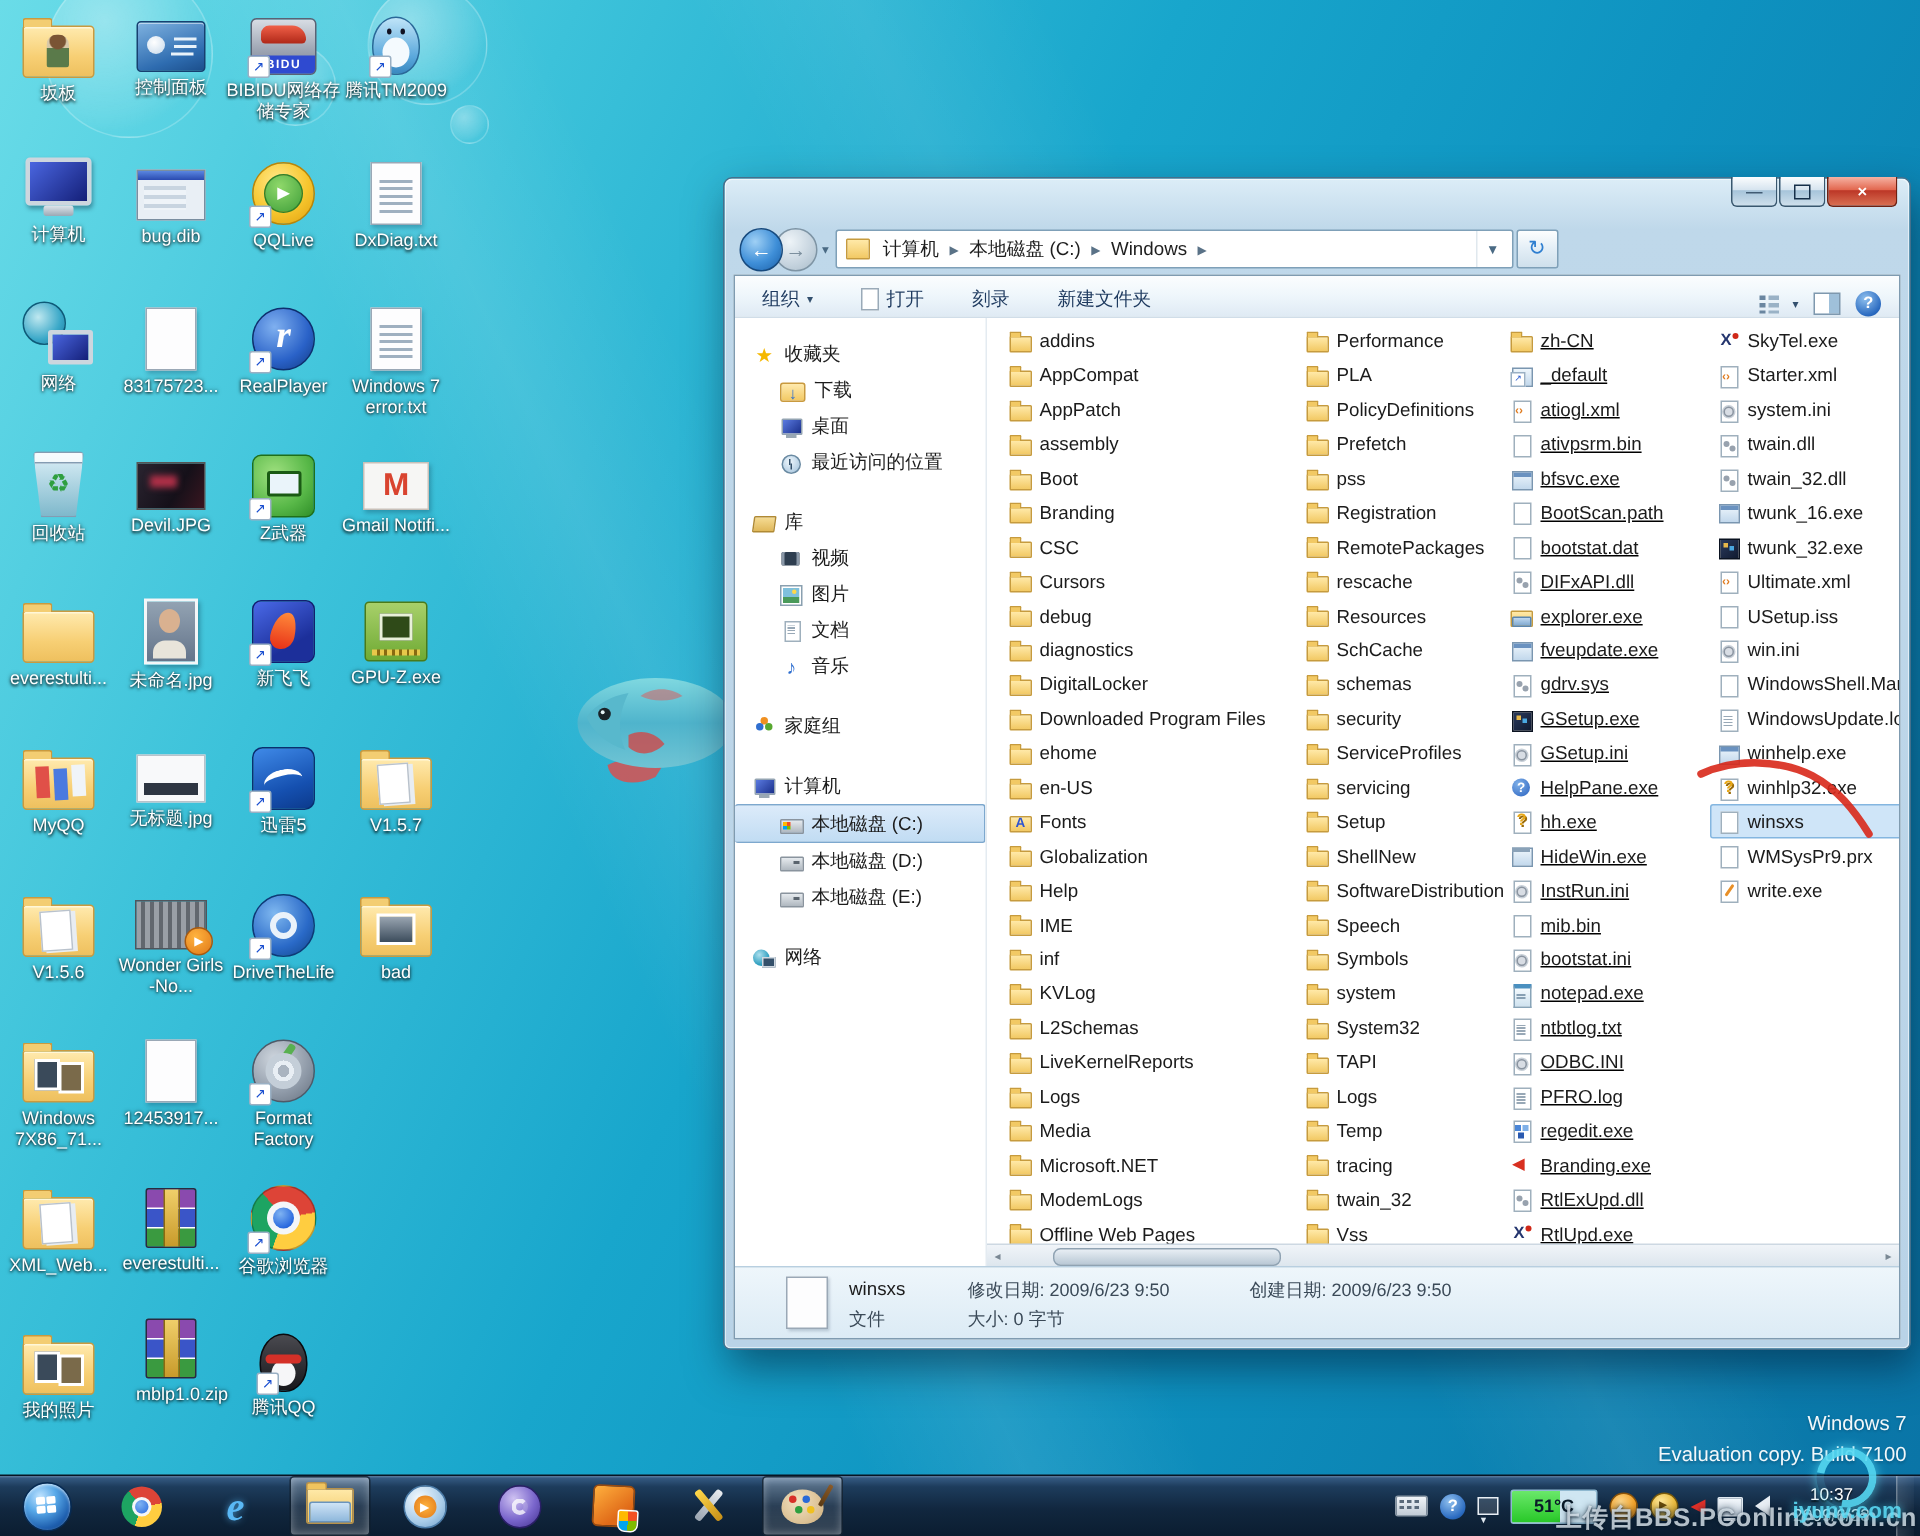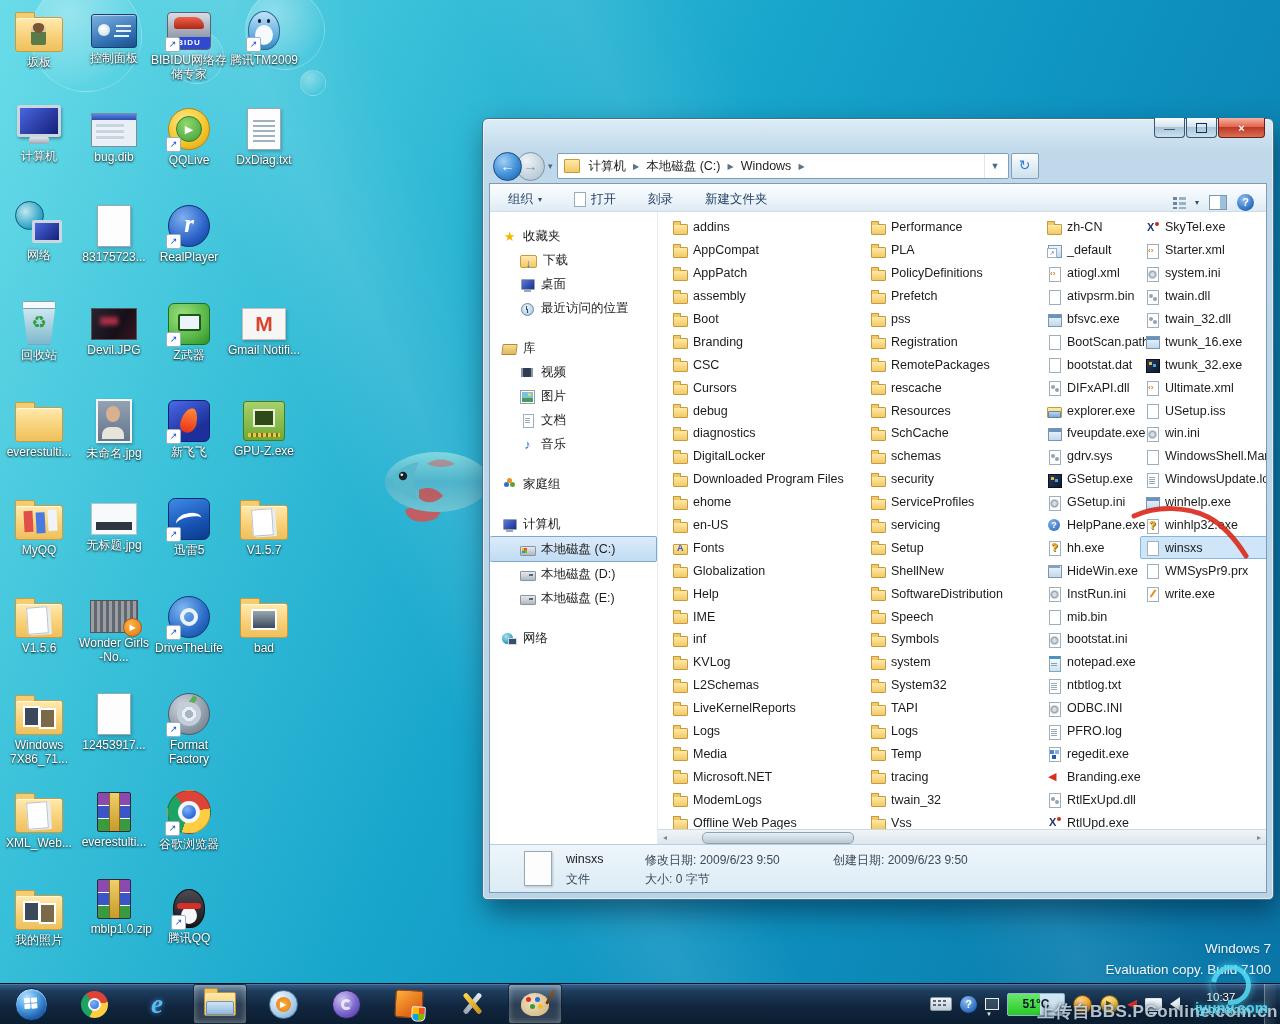--- a/index.html
+++ b/index.html
@@ -328,20 +328,24 @@
       <div class="dicon" style="left: 76px; top: 201.2px;">
         <div class="di di-doc"></div>
         <div class="dlabel">83175723...</div>
       </div>
       <div class="dicon" style="left: 151px; top: 201.2px;">
         <div class="di di-realplayer">
           <span class="sc">↗</span>
         </div>
         <div class="dlabel">RealPlayer</div>
       </div>
+      <div class="dicon" style="left: 226px; top: 201.2px;">
+        <div class="di di-textdoc"></div>
+        <div class="dlabel">Windows 7 error.txt</div>
+      </div>
       <div class="dicon" style="left: 1px; top: 298.8px;">
         <div class="di di-recycle"></div>
         <div class="dlabel">回收站</div>
       </div>
       <div class="dicon" style="left: 76px; top: 298.8px;">
         <div class="di di-thumb-dark"></div>
         <div class="dlabel">Devil.JPG</div>
       </div>
       <div class="dicon" style="left: 151px; top: 298.8px;">
         <div class="di di-zweapon">
@@ -799,21 +803,21 @@
                 </div>
                 <div class="frow">
                   <span class="fi fi-f"></span>
                   <span class="fname">Vss</span>
                 </div>
                 <div class="frow">
                   <span class="fi fi-f"></span>
                   <span class="fname">Web</span>
                 </div>
               </div>
-              <div class="fcol" style="left: 384px; width: 116px;">
+              <div class="fcol" style="left: 344px; width: 116px; text-decoration: underline;">
                 <div class="frow">
                   <span class="fi fi-f"></span>
                   <span class="fname">zh-CN</span>
                 </div>
                 <div class="frow">
                   <span class="fi fi-lnk"></span>
                   <span class="fname">_default</span>
                 </div>
                 <div class="frow">
                   <span class="fi fi-xml"></span>

